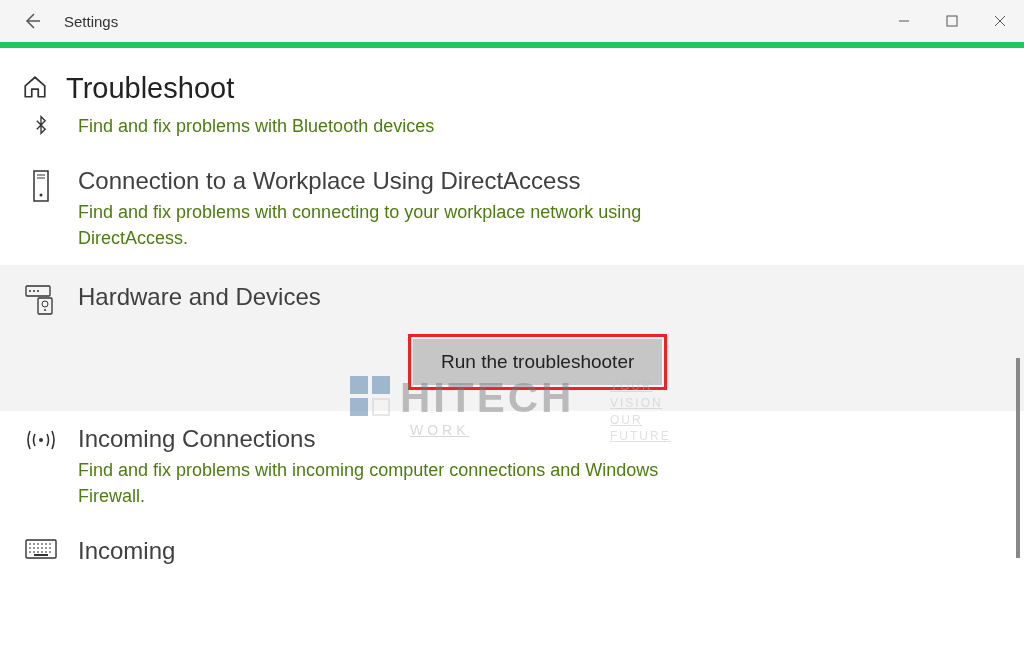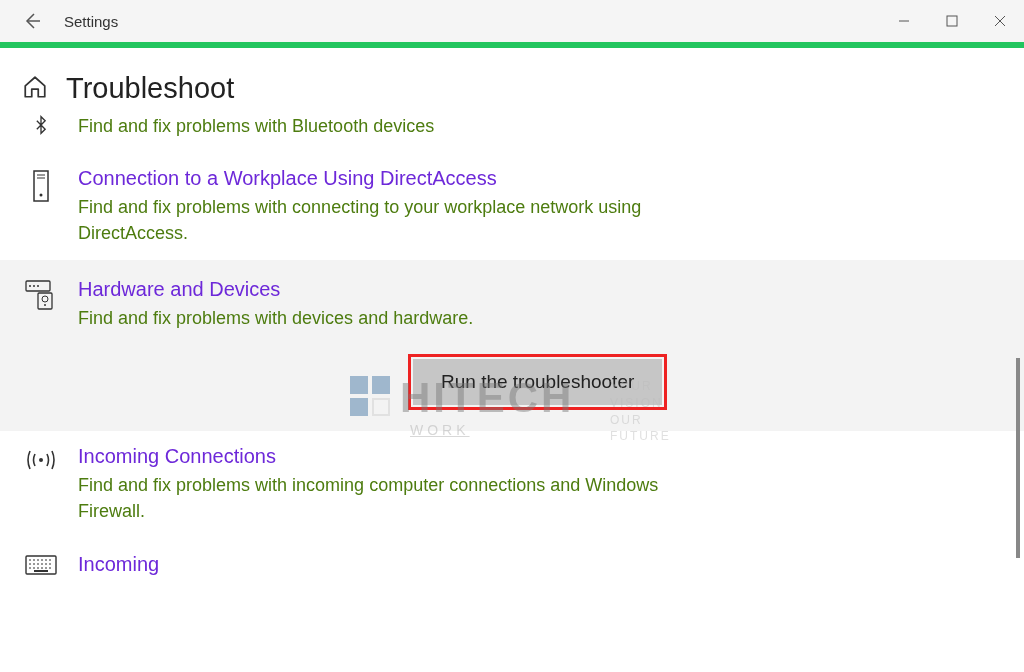--- a/index.html
+++ b/index.html
@@ -80,22 +80,22 @@
       flex-shrink: 0;
       display: flex;
       justify-content: center;
       padding-top: 2px;
       color: #333;
     }
     .ts-body {
       width: 620px;
     }
     .ts-title {
-      font-size: 20px;
-      color: #6d28d9;
+      font-size: 24px;
+      color: #404040;
       margin-bottom: 4px;
     }
     .ts-desc {
       font-size: 18px;
       color: #4d7c0f;
       line-height: 1.45;
     }
     .ts-selected {
       background: #f3f3f3;
       padding-top: 18px;
@@ -138,21 +138,21 @@
       display: flex;
       align-items: center;
       gap: 10px;
     }
     .wm-sq { display:inline-block; }
     .wm-sq .row { display:flex; gap:4px; margin-bottom:4px;}
     .wm-sq .c { width:18px; height:18px; background:#3a6fa0; }
     .wm-sq .c.ghost { background:transparent; border:2px solid #ccc; }
     .wm-txt { font-size:42px; font-weight:700; letter-spacing:3px; color:#777; }
     .wm-sub { font-size:14px; letter-spacing:4px; color:#aaa; margin-left:60px;text-decoration:underline; }
-    .wm-side { position:absolute; left:260px; top:4px; font-size:12px; color:#bbb; line-height:1.4; letter-spacing:2px;}
+    .wm-side { position:absolute; left:260px; top:4px; font-size:12px; color:#bbb; line-height:1.4; letter-spacing:2px;text-decoration:underline;}
   </style>
 </head>
 <body>
 
 <div class="titlebar">
   <div class="titlebar-left">
     <div class="back-arrow">
       <svg width="20" height="20" viewBox="0 0 20 20">
           <path d="M12 3 L5 10 L12 17" stroke="#555" stroke-width="1.5" fill="none"></path>
           <line x1="5" y1="10" x2="18" y2="10" stroke="#555" stroke-width="1.5"></line>
@@ -225,21 +225,20 @@
             <circle cx="6" cy="6" r="1" fill="#333"></circle>
             <circle cx="10" cy="6" r="1" fill="#333"></circle>
             <circle cx="14" cy="6" r="1" fill="#333"></circle>
             <rect x="14" y="13" width="14" height="16" rx="1" stroke="#333" stroke-width="1.3" fill="none"></rect>
             <circle cx="21" cy="19" r="3" stroke="#333" fill="none"></circle>
             <circle cx="21" cy="25" r="1" fill="#333"></circle>
           </svg>
       </div>
       <div class="ts-body">
         <div class="ts-title">Hardware and Devices</div>
-        <div class="ts-desc">Find and fix problems with devices and hardware.</div>
         <div class="run-row">
           <button class="run-btn">Run the troubleshooter</button>
         </div>
       </div>
     </div>
 
     <div class="ts-item">
       <div class="ts-icon">
         <svg width="30" height="26" viewBox="0 0 30 26">
             <path d="M4 4 Q0 13 4 22" stroke="#333" stroke-width="1.6" fill="none"></path>

